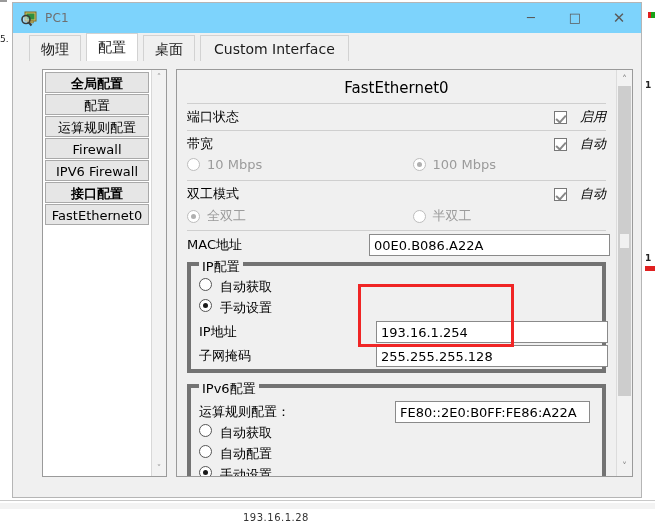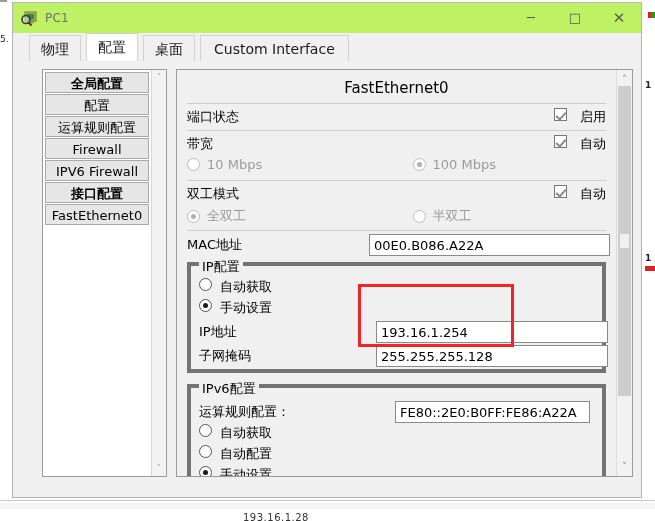--- a/index.html
+++ b/index.html
@@ -18,21 +18,21 @@
 
   
   #window{
     position:absolute;left:12px;top:2px;width:630px;height:496px;
     background:#f0f0f0;border:1px solid #b5b5b5;
     box-sizing:border-box;
     display:flex;flex-direction:column;
   }
   
   #titlebar{
-    height:30px;background:#bef264;
+    height:30px;background:#7dd3fc;
     display:flex;align-items:center;flex:0 0 auto;
     position:relative;
   }
   #title-icon{width:17px;height:17px;margin-left:8px;position:relative;flex:0 0 auto;}
   #title-text{margin-left:7px;font-size:12px;color:#6f6f6f;letter-spacing:.2px;}
   .win-btn{
     width:44px;height:29px;display:flex;align-items:center;justify-content:center;
     color:#5a5a5a;font-size:13px;flex:0 0 auto;
   }
   #win-controls{position:absolute;right:0;top:0;display:flex;}
@@ -107,21 +107,21 @@
   }
   #panel-thumb .grip{
     position:absolute;left:2px;right:2px;top:148px;height:14px;background:#f0f0f0;
   }
 
   
   #iface-title{text-align:center;font-size:15px;padding:3px 0 6px 0;}
   .hr{height:1px;background:#cfcfcf;margin:0;}
   .row{display:flex;align-items:center;height:26px;font-size:13px;}
   .row .lbl{flex:0 0 auto;}
-  .row .right{margin-left:auto;display:flex;align-items:flex-start;gap:13px;}
+  .row .right{margin-left:auto;display:flex;align-items:center;gap:13px;font-style:italic;}
   .chk{
     width:13px;height:13px;border:1px solid #777;background:#fff;
     display:inline-block;position:relative;box-sizing:border-box;flex:0 0 auto;
   }
   .chk.checked::after{
     content:"";position:absolute;left:3px;top:1px;width:4px;height:8px;
     border:solid #888;border-width:0 2px 2px 0;transform:rotate(42deg);
   }
   .radio-row{display:flex;align-items:flex-start;height:23px;font-size:13px;color:#9b9b9b;gap:32px;}
   .radio-row .half{width:50%;display:flex;align-items:center;gap:7px;}

